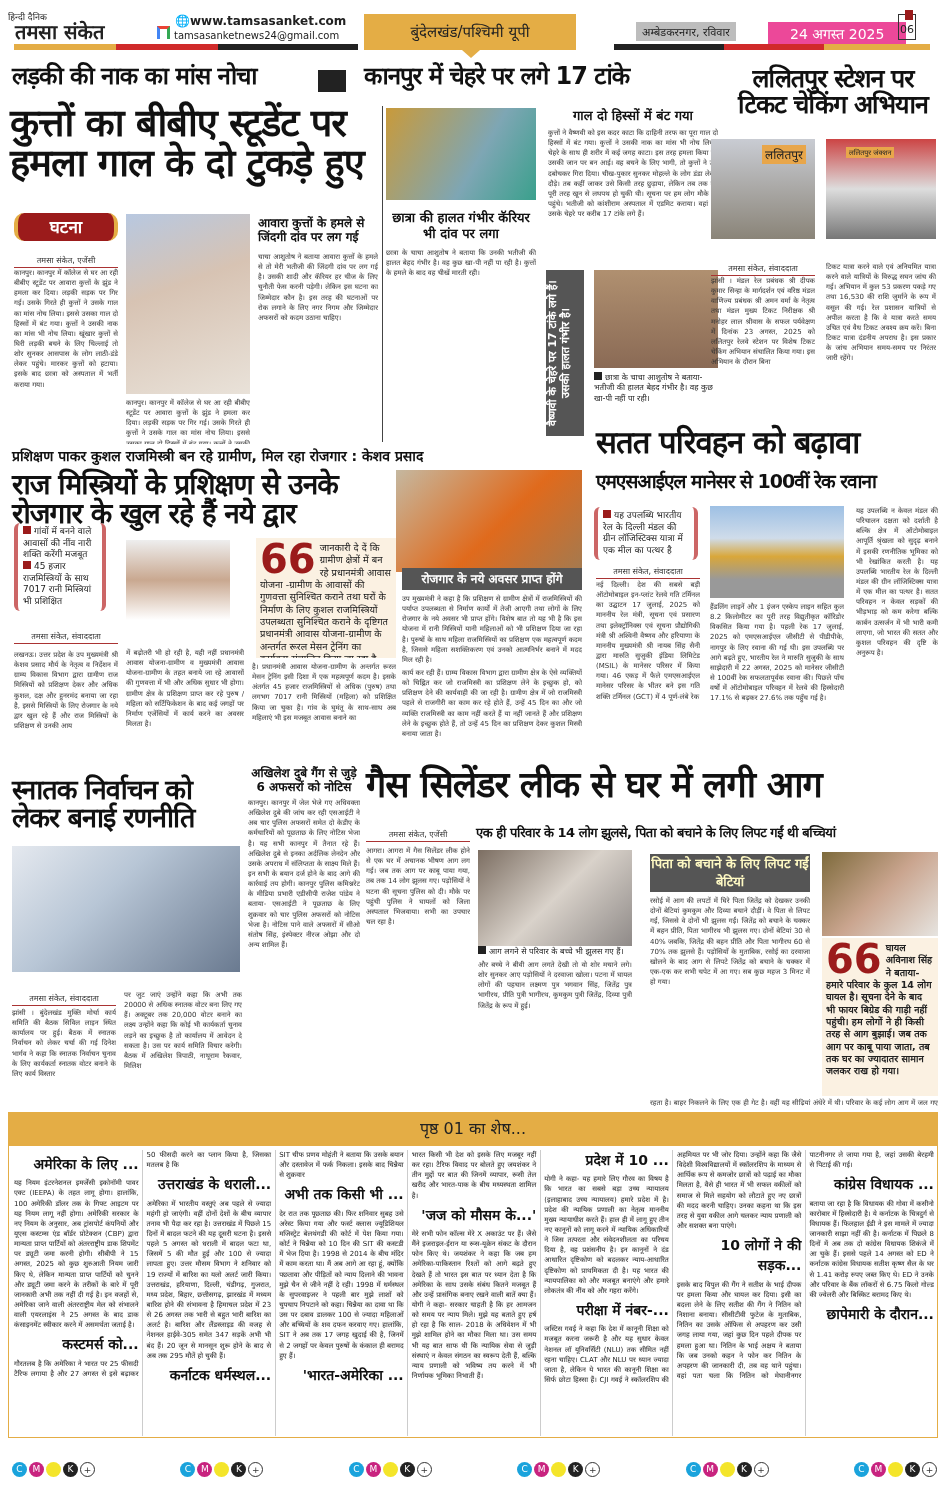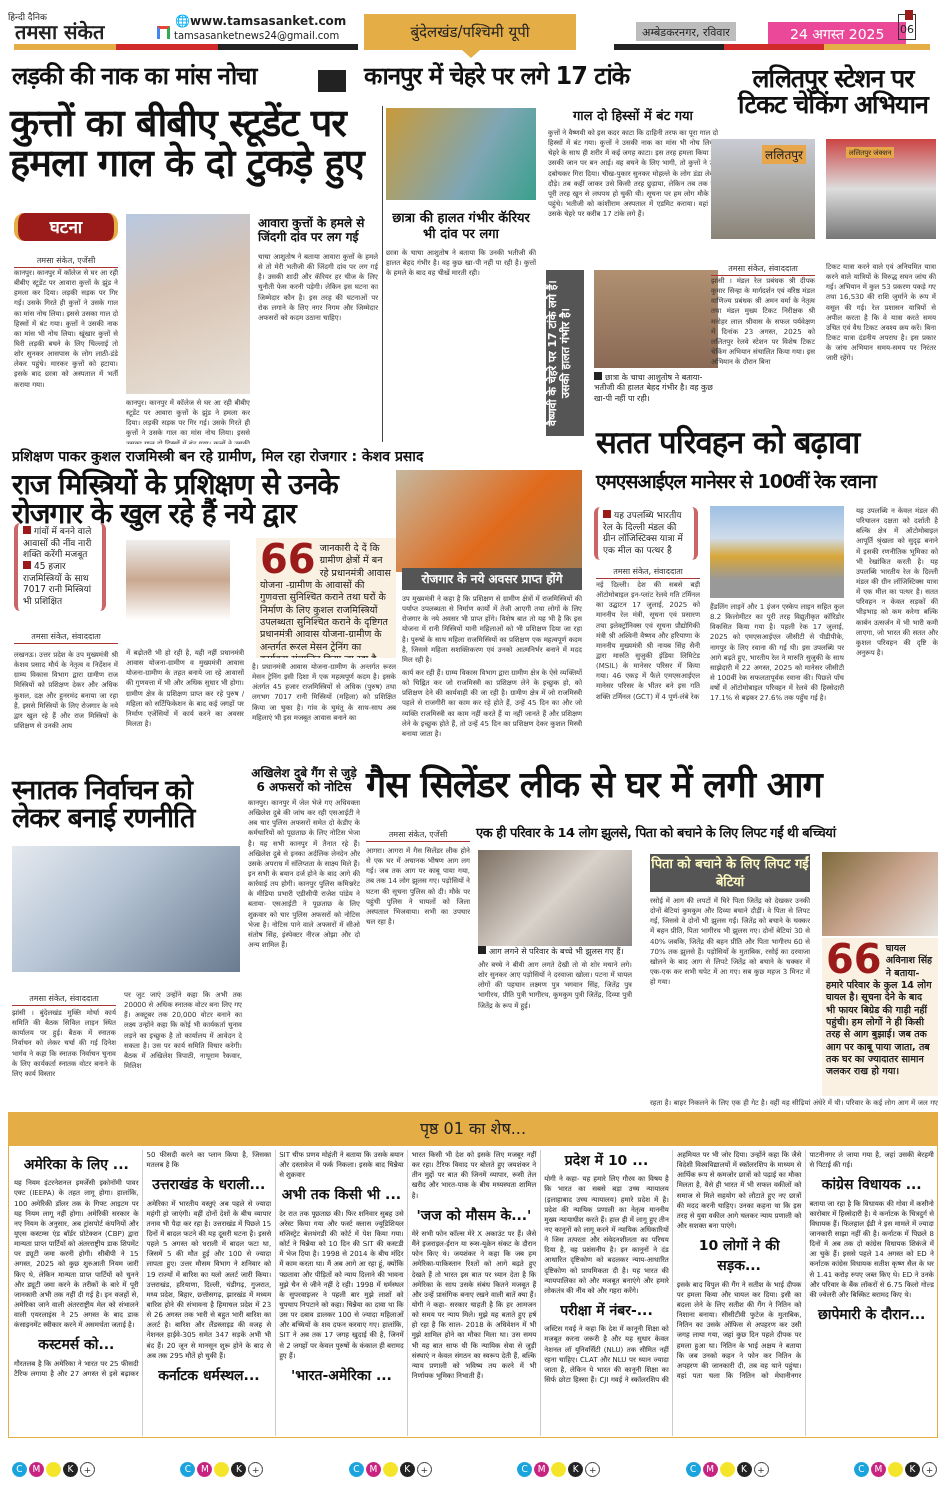--- a/index.html
+++ b/index.html
@@ -17,21 +17,21 @@
 .h-big{font-weight:bold;color:#111;font-family:"DejaVu Sans",sans-serif;letter-spacing:-1px;line-height:1.05}
 .txt{font-size:7px;line-height:1.45;color:#333;text-align:justify;overflow:hidden}
 .img{background:#9aa;overflow:hidden}
 .byline{font-size:8px;color:#333;text-align:center;border-bottom:1.5px solid #a33;padding-bottom:2px}
 .sub{font-weight:bold;color:#111;font-size:12px;line-height:1.2}
 .box-red{border-left:4px solid #c66;border-right:4px solid #c66;border-radius:6px;padding:3px 5px;font-size:9px;line-height:1.3;color:#222}
 .sq{display:inline-block;width:8px;height:8px;background:#9b1b1b;margin-right:3px}
 .quote{background:#fbf1e2;font-size:11px;line-height:1.3;padding:4px;color:#222}
 .q66{color:#9b1b1b;font-size:40px;font-weight:bold;float:left;line-height:34px;margin-right:4px}
 .cont-hdr{background:#e4ad45;text-align:center;font-size:16px;line-height:34px;color:#222}
-.subhead{font-weight:bold;font-size:14px;color:#111;text-align:center;margin:4px 0}
+.subhead{font-weight:bold;font-size:14px;color:#111;text-align:right;margin:4px 0}
 .cmyk{display:flex;gap:2px;align-items:center}
 .cmyk span{display:inline-block;width:15px;height:15px;border-radius:50%;font-size:9px;color:#fff;text-align:center;line-height:15px}
 .vline{position:absolute;width:1px;background:#444}
 </style>
 </head>
 <body>
 
 <div class="abs hdr-small" style="left:8px;top:10px">हिन्दी दैनिक</div>
 <div class="abs brand" style="left:15px;top:18px">तमसा संकेत</div>
 <div class="abs" style="left:157px;top:26px;width:13px;height:13px;border-left:3px solid #4285f4;border-right:3px solid #34a853;border-top:3px solid #ea4335"></div>

